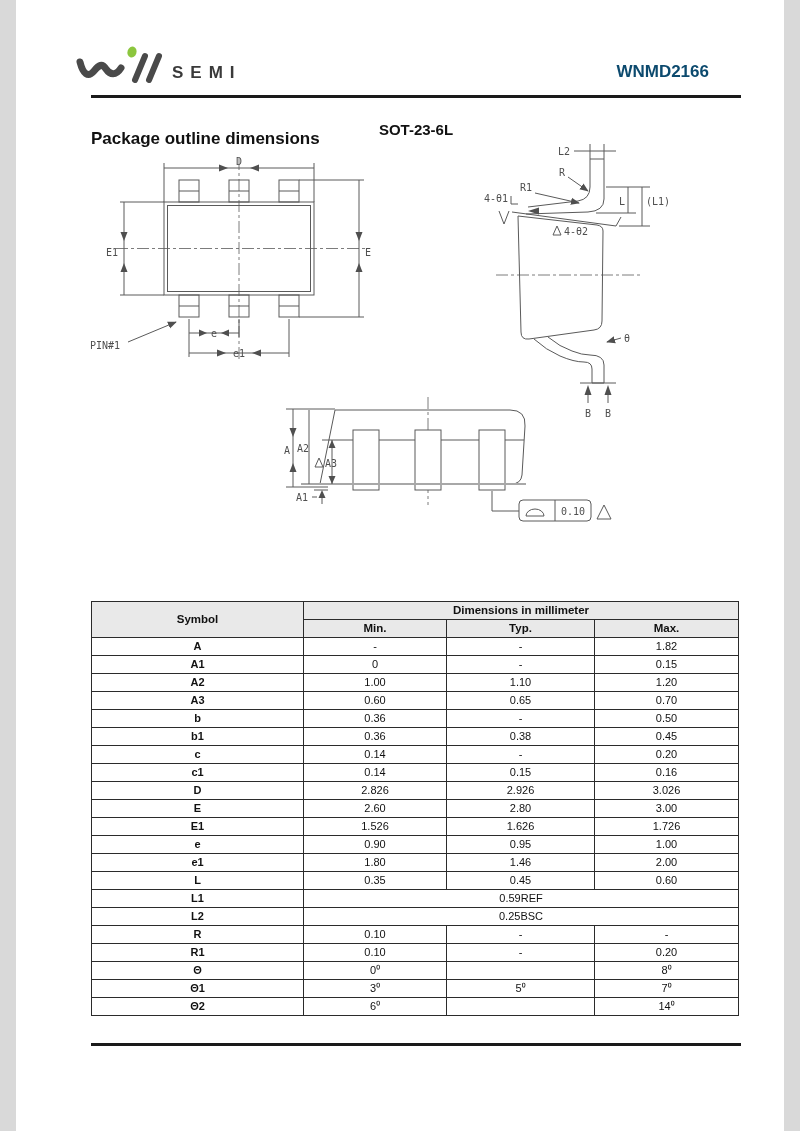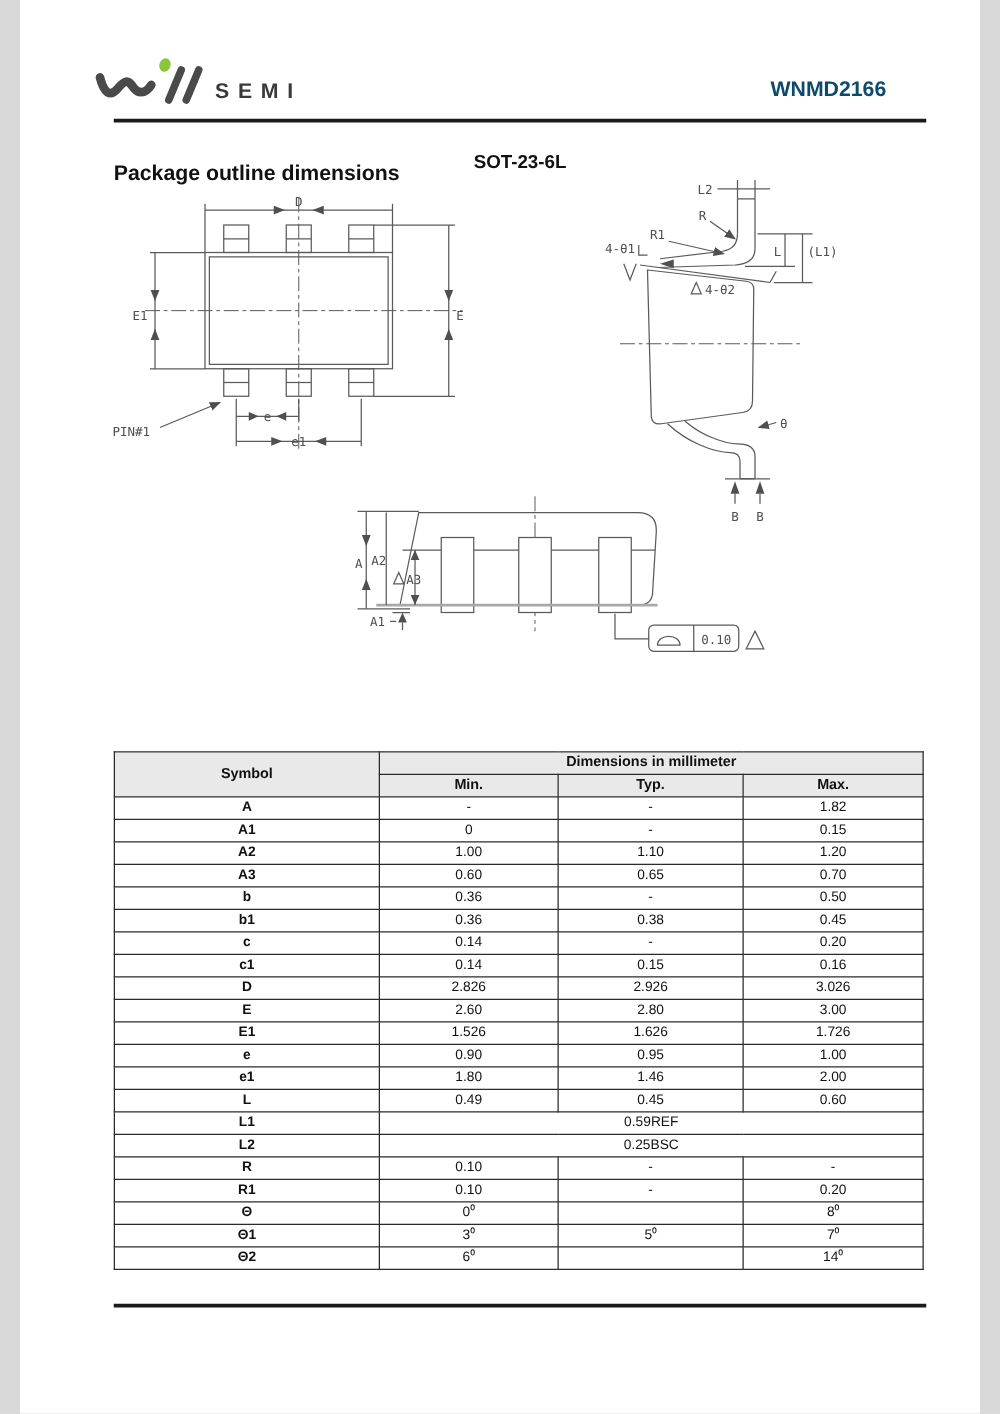--- a/index.html
+++ b/index.html
@@ -316,21 +316,21 @@
             <td colspan="1">1.00</td>
           </tr>
           <tr>
             <td colspan="1" class="sym">e1</td>
             <td colspan="1">1.80</td>
             <td colspan="1">1.46</td>
             <td colspan="1">2.00</td>
           </tr>
           <tr>
             <td colspan="1" class="sym">L</td>
-            <td colspan="1">0.49</td>
+            <td colspan="1">0.35</td>
             <td colspan="1">0.45</td>
             <td colspan="1">0.60</td>
           </tr>
           <tr>
             <td colspan="1" class="sym">L1</td>
             <td colspan="3">0.59REF</td>
           </tr>
           <tr>
             <td colspan="1" class="sym">L2</td>
             <td colspan="3">0.25BSC</td>

